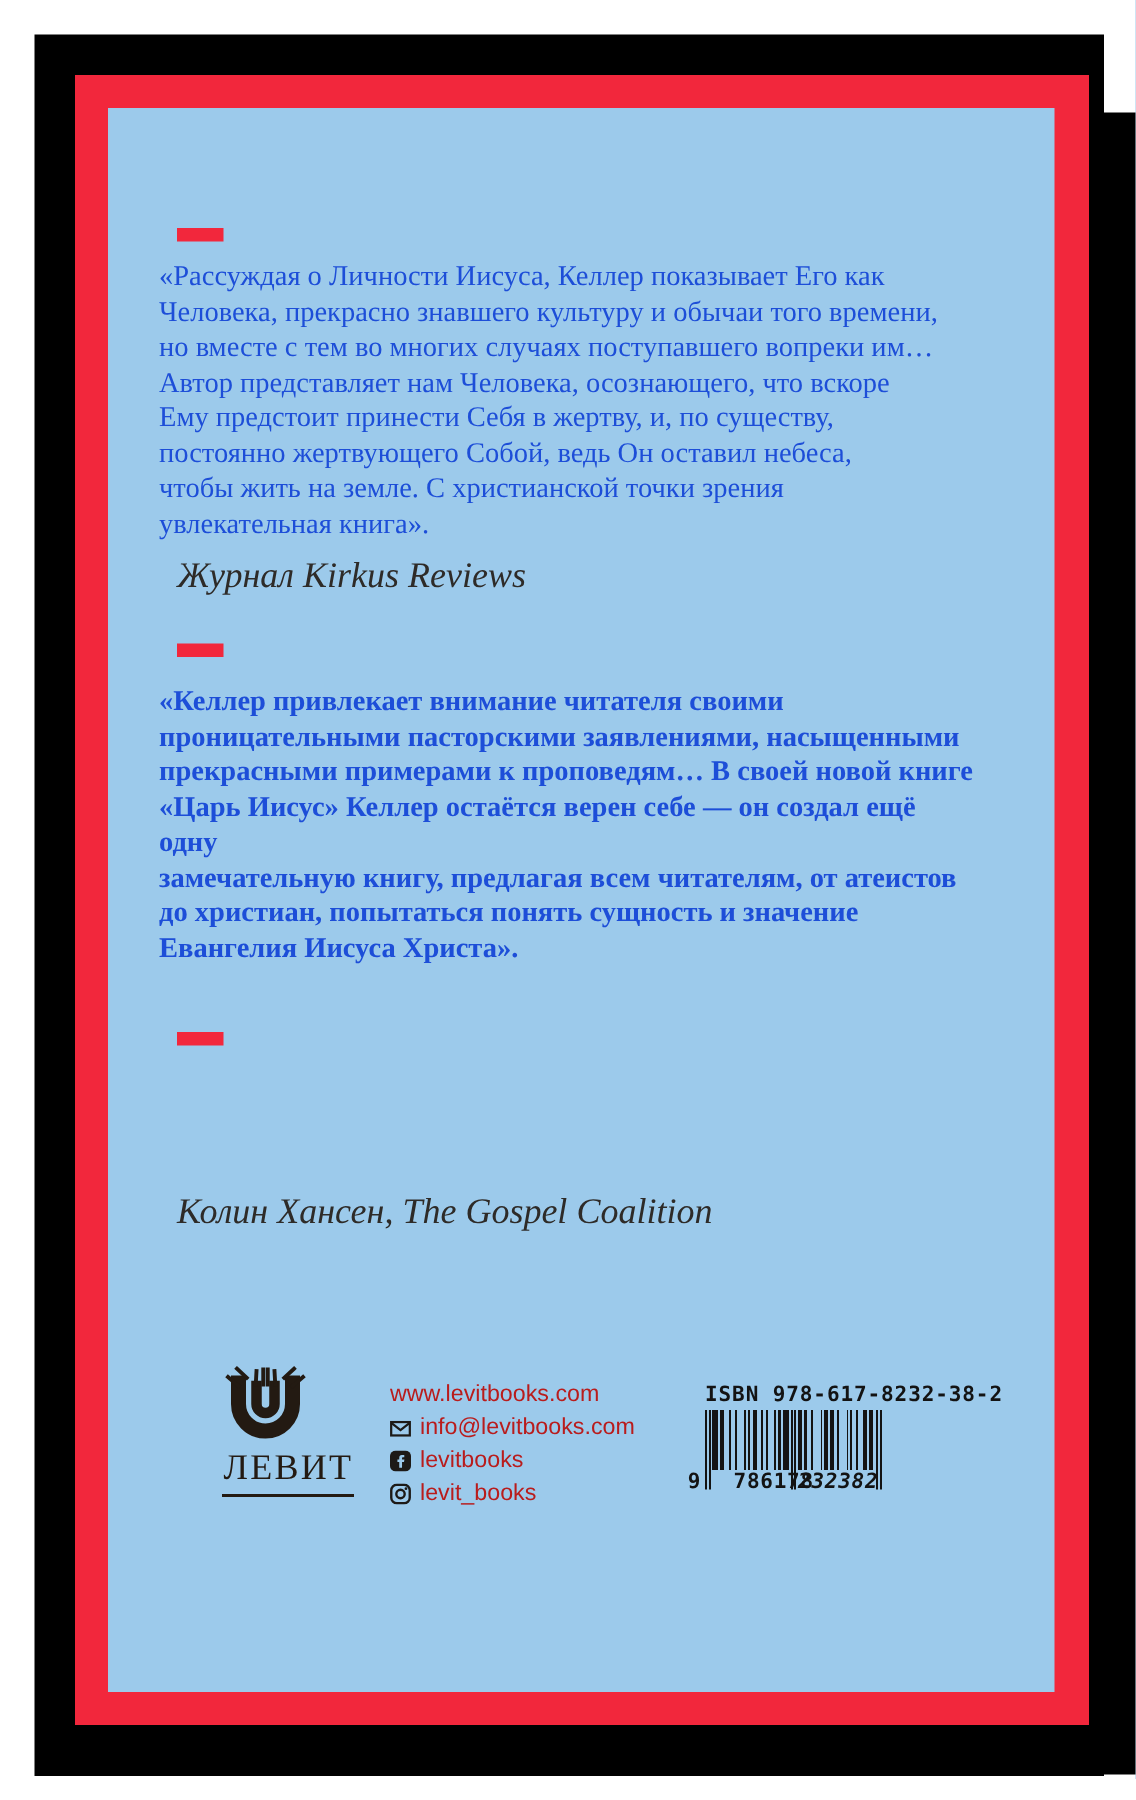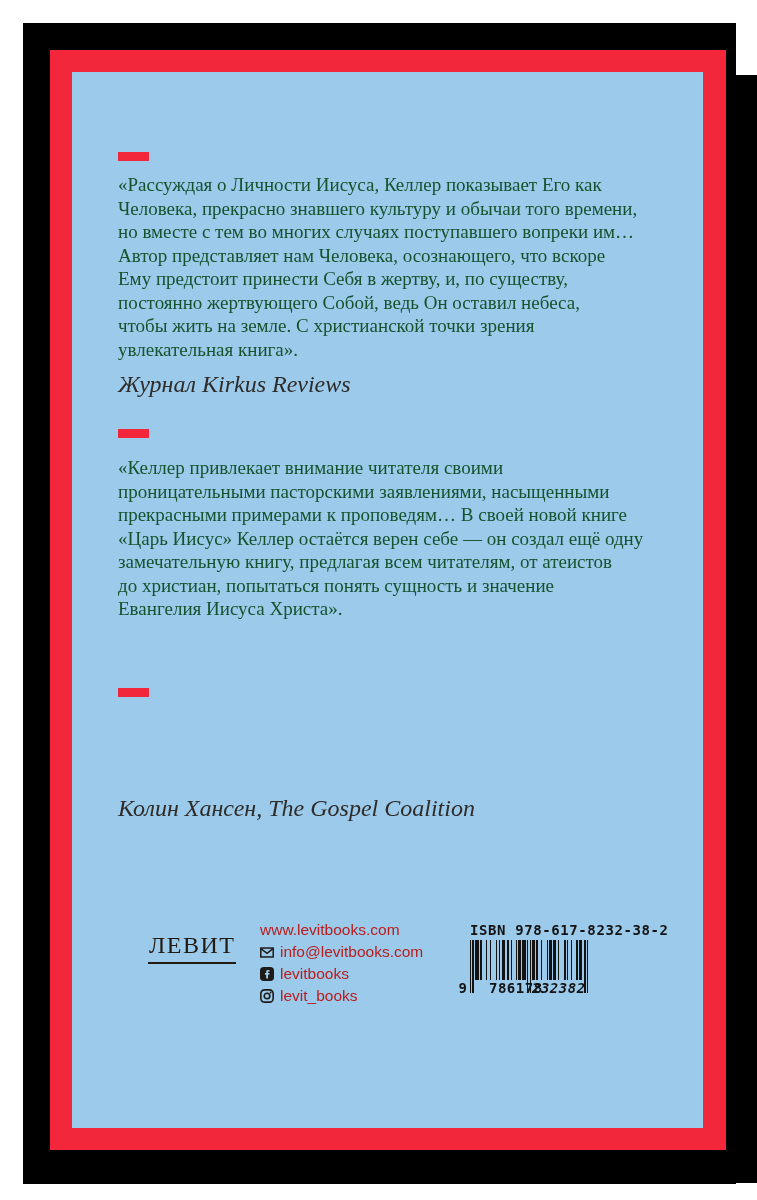--- a/index.html
+++ b/index.html
@@ -20,31 +20,31 @@
     background:#f2273c;
   }
   .cover-blue{
     position:absolute;left:22px;top:22px;width:631px;height:1056px;
     background:#9ccaeb;
   }
   .accent-bar{
     position:absolute;left:46px;width:31px;height:9px;background:#f2273c;
   }
   .quote{
-    position:absolute;left:46px;width:548px;
-    font-size:19px;line-height:23.5px;color:#14532d;
+    position:absolute;left:34px;width:548px;
+    font-size:19px;line-height:23.5px;color:#1d4ed8;
     white-space:pre-line;
   }
   .attribution{
     position:absolute;left:46px;width:548px;
     font-size:24px;font-style:italic;color:#2e2b28;
   }
   .logo-block{
     position:absolute;left:76px;top:838px;width:76px;
-    display:flex;align-items:flex-end;
+    display:flex;flex-direction:column;align-items:flex-start;
   }
   .logo-mark{width:58px;height:54px;}
   .logo-name{
     margin-top:2px;
     font-family:"Liberation Serif", serif;font-size:24px;letter-spacing:1.5px;
     color:#231a12;border-bottom:2.5px solid #231a12;padding:0 1px 3px 1px;
   }
   .contacts{
     position:absolute;left:188px;top:850px;width:180px;
     font-family:"Liberation Sans", sans-serif;font-weight:normal;
@@ -87,21 +87,21 @@
 Человека, прекрасно знавшего культуру и обычаи того времени,
 но вместе с тем во многих случаях поступавшего вопреки им…
 Автор представляет нам Человека, осознающего, что вскоре
 Ему предстоит принести Себя в жертву, и, по существу,
 постоянно жертвующего Собой, ведь Он оставил небеса,
 чтобы жить на земле. С христианской точки зрения
 увлекательная книга».</div>
       <div class="attribution" style="top:299px;">Журнал Kirkus Reviews</div>
 
       <div class="accent-bar" style="top:357px;"></div>
-      <div class="quote" style="top:384px;">«Келлер привлекает внимание читателя своими
+      <div class="quote" style="top:384px;font-weight:bold;">«Келлер привлекает внимание читателя своими
 проницательными пасторскими заявлениями, насыщенными
 прекрасными примерами к проповедям… В своей новой книге
 «Царь Иисус» Келлер остаётся верен себе — он создал ещё одну
 замечательную книгу, предлагая всем читателям, от атеистов
 до христиан, попытаться понять сущность и значение
 Евангелия Иисуса Христа».</div>
 
       <div class="accent-bar" style="top:616px;"></div>
       <div class="attribution" style="top:723px;">Колин Хансен, The Gospel Coalition</div>
 

